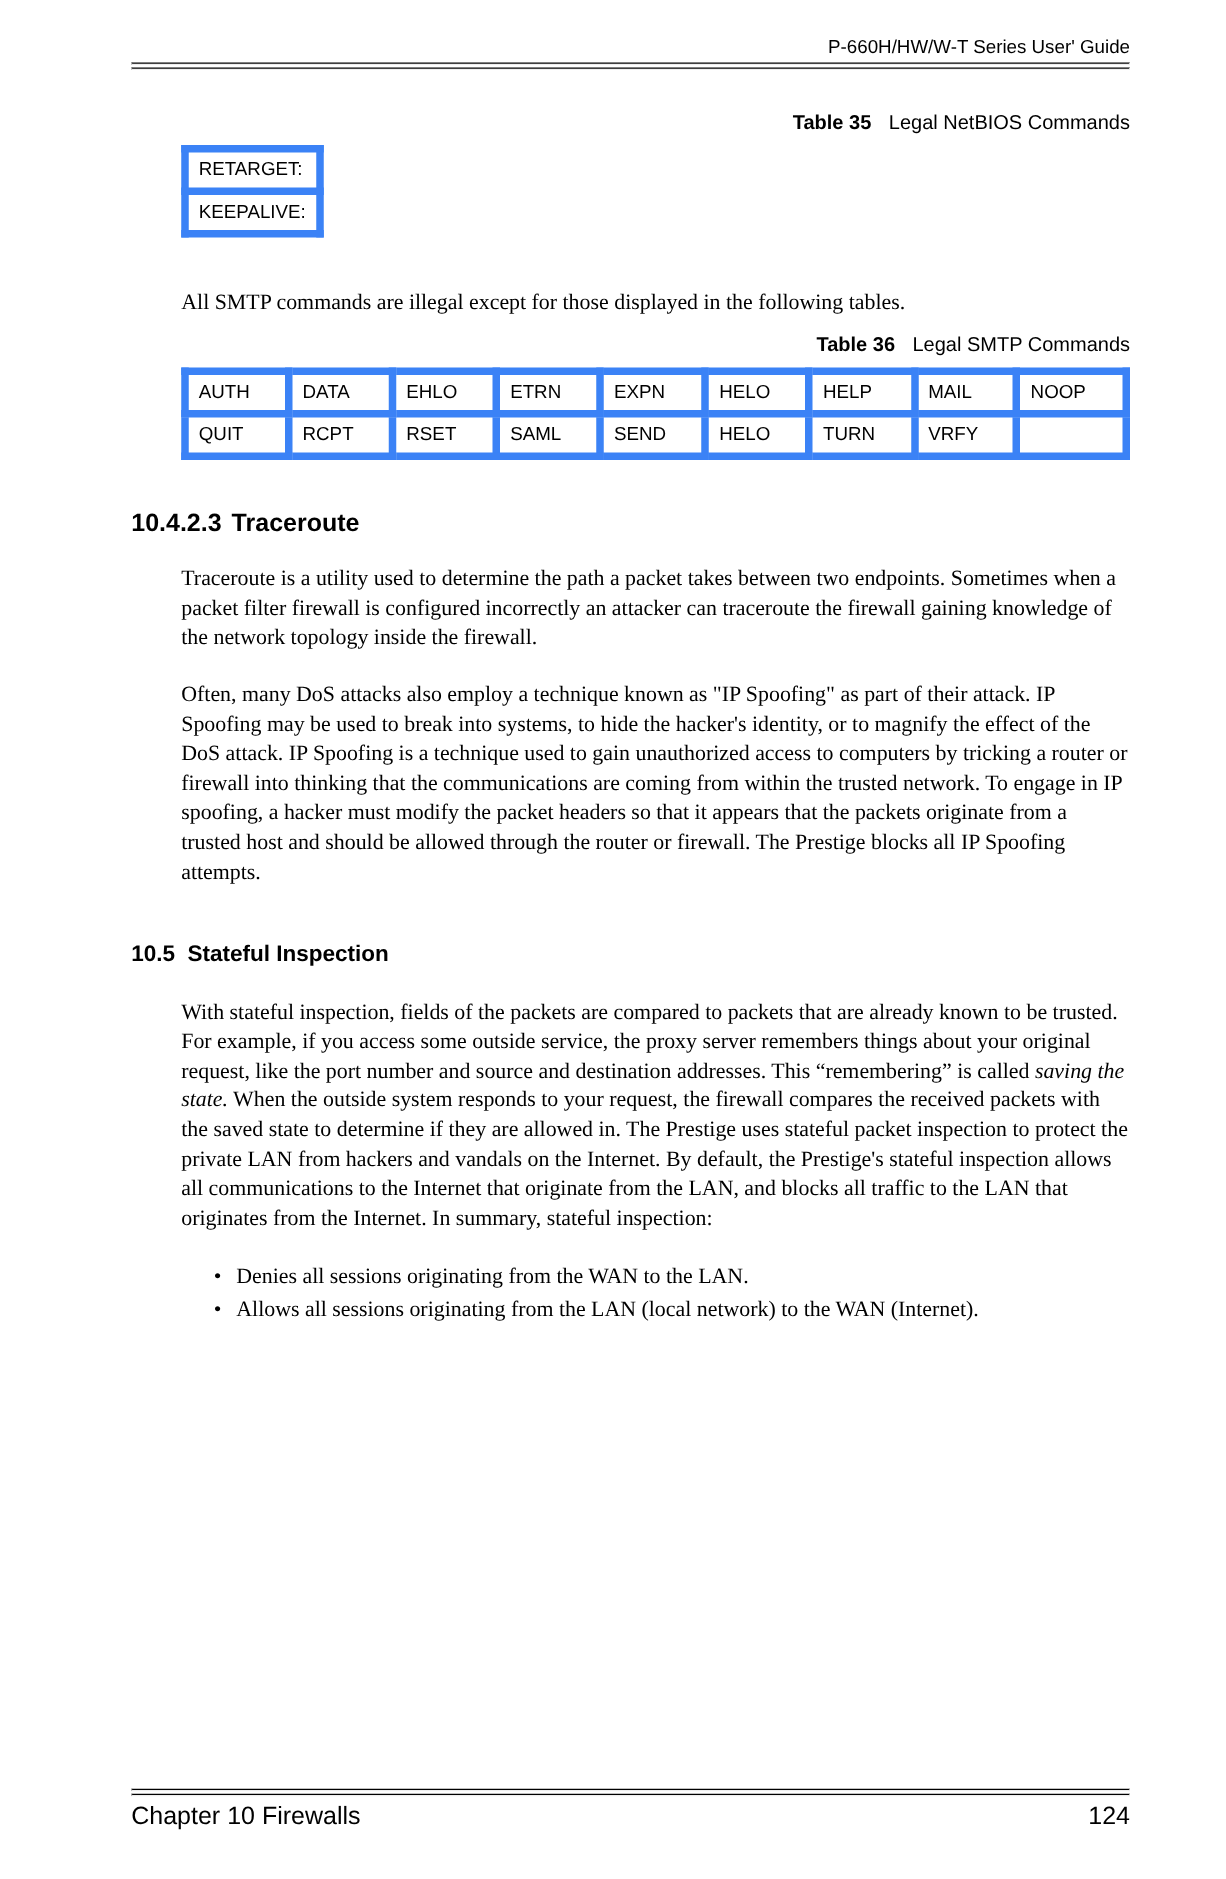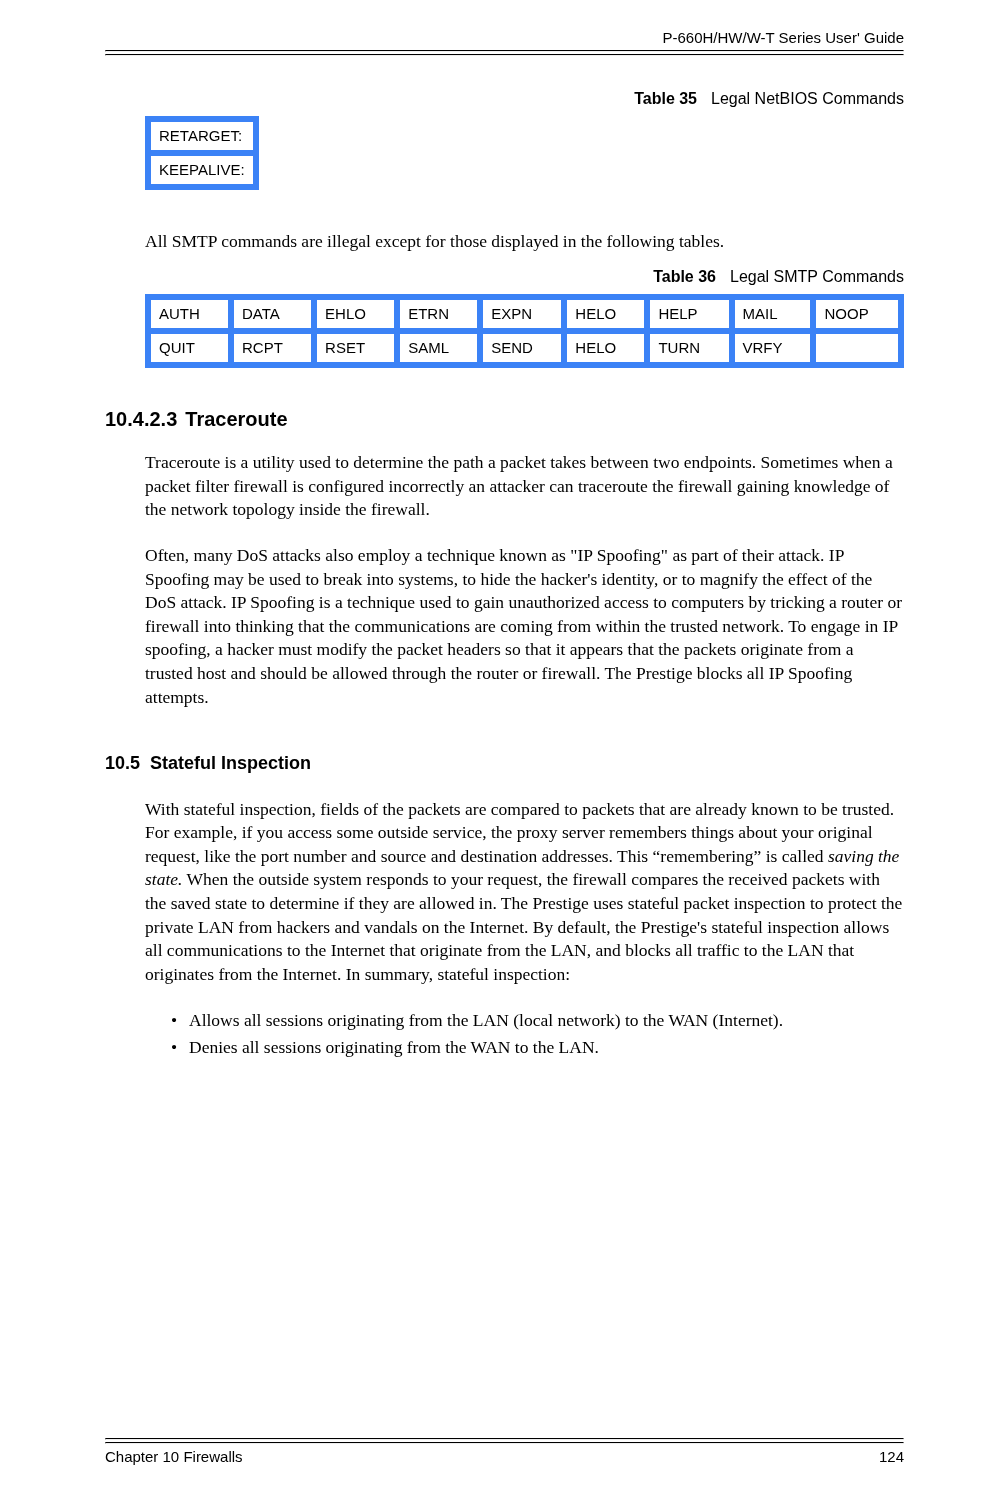--- a/index.html
+++ b/index.html
@@ -98,21 +98,21 @@
     .footer {
       position: absolute;
       left: 77px;
       right: 77px;
       bottom: 36px;
     }
     .footer-row {
       display: flex;
       justify-content: space-between;
       font-family: Arial, Helvetica, sans-serif;
-      font-size: 15px;
+      font-size: 20px;
       padding-top: 3px;
     }
     .bold { font-weight: normal; }
     .italic { font-style: italic; }
     .indent-block { margin-left: 40px; }
   </style>
 </head>
 <body>
 
 <div class="page">
@@ -179,22 +179,22 @@
 
     <p class="para"><span>Often, many DoS attacks also employ a technique known as "</span><span class="bold">IP Spoofing</span><span>" as part of their attack. IP Spoofing may be used to break into systems, to hide the hacker's identity, or to magnify the effect of the DoS attack. IP Spoofing is a technique used to gain unauthorized access to computers by tricking a router or firewall into thinking that the communications are coming from within the trusted network. To engage in IP spoofing, a hacker must modify the packet headers so that it appears that the packets originate from a trusted host and should be allowed through the router or firewall. The Prestige blocks all IP Spoofing attempts.</span></p>
 
     <div class="section-heading">
       <span class="num">10.5</span><span>Stateful Inspection</span>
     </div>
 
     <p class="para"><span>With stateful inspection, fields of the packets are compared to packets that are already known to be trusted. For example, if you access some outside service, the proxy server remembers things about your original request, like the port number and source and destination addresses. This “remembering” is called </span><span class="italic">saving the state.</span><span> When the outside system responds to your request, the firewall compares the received packets with the saved state to determine if they are allowed in. The Prestige uses stateful packet inspection to protect the private LAN from hackers and vandals on the Internet. By default, the Prestige's stateful inspection allows all communications to the Internet that originate from the LAN, and blocks all traffic to the LAN that originates from the Internet. In summary, stateful inspection:</span></p>
 
     <ul class="bullets">
+      <li>Denies all sessions originating from the WAN to the LAN.</li>
       <li>Allows all sessions originating from the LAN (local network) to the WAN (Internet).</li>
-      <li>Denies all sessions originating from the WAN to the LAN.</li>
     </ul>
 
   </div>
 
   <div class="footer">
     <hr class="rule">
     <div class="double-rule-gap"></div>
     <hr class="rule">
     <div class="footer-row">
       <span>Chapter 10 Firewalls</span>

